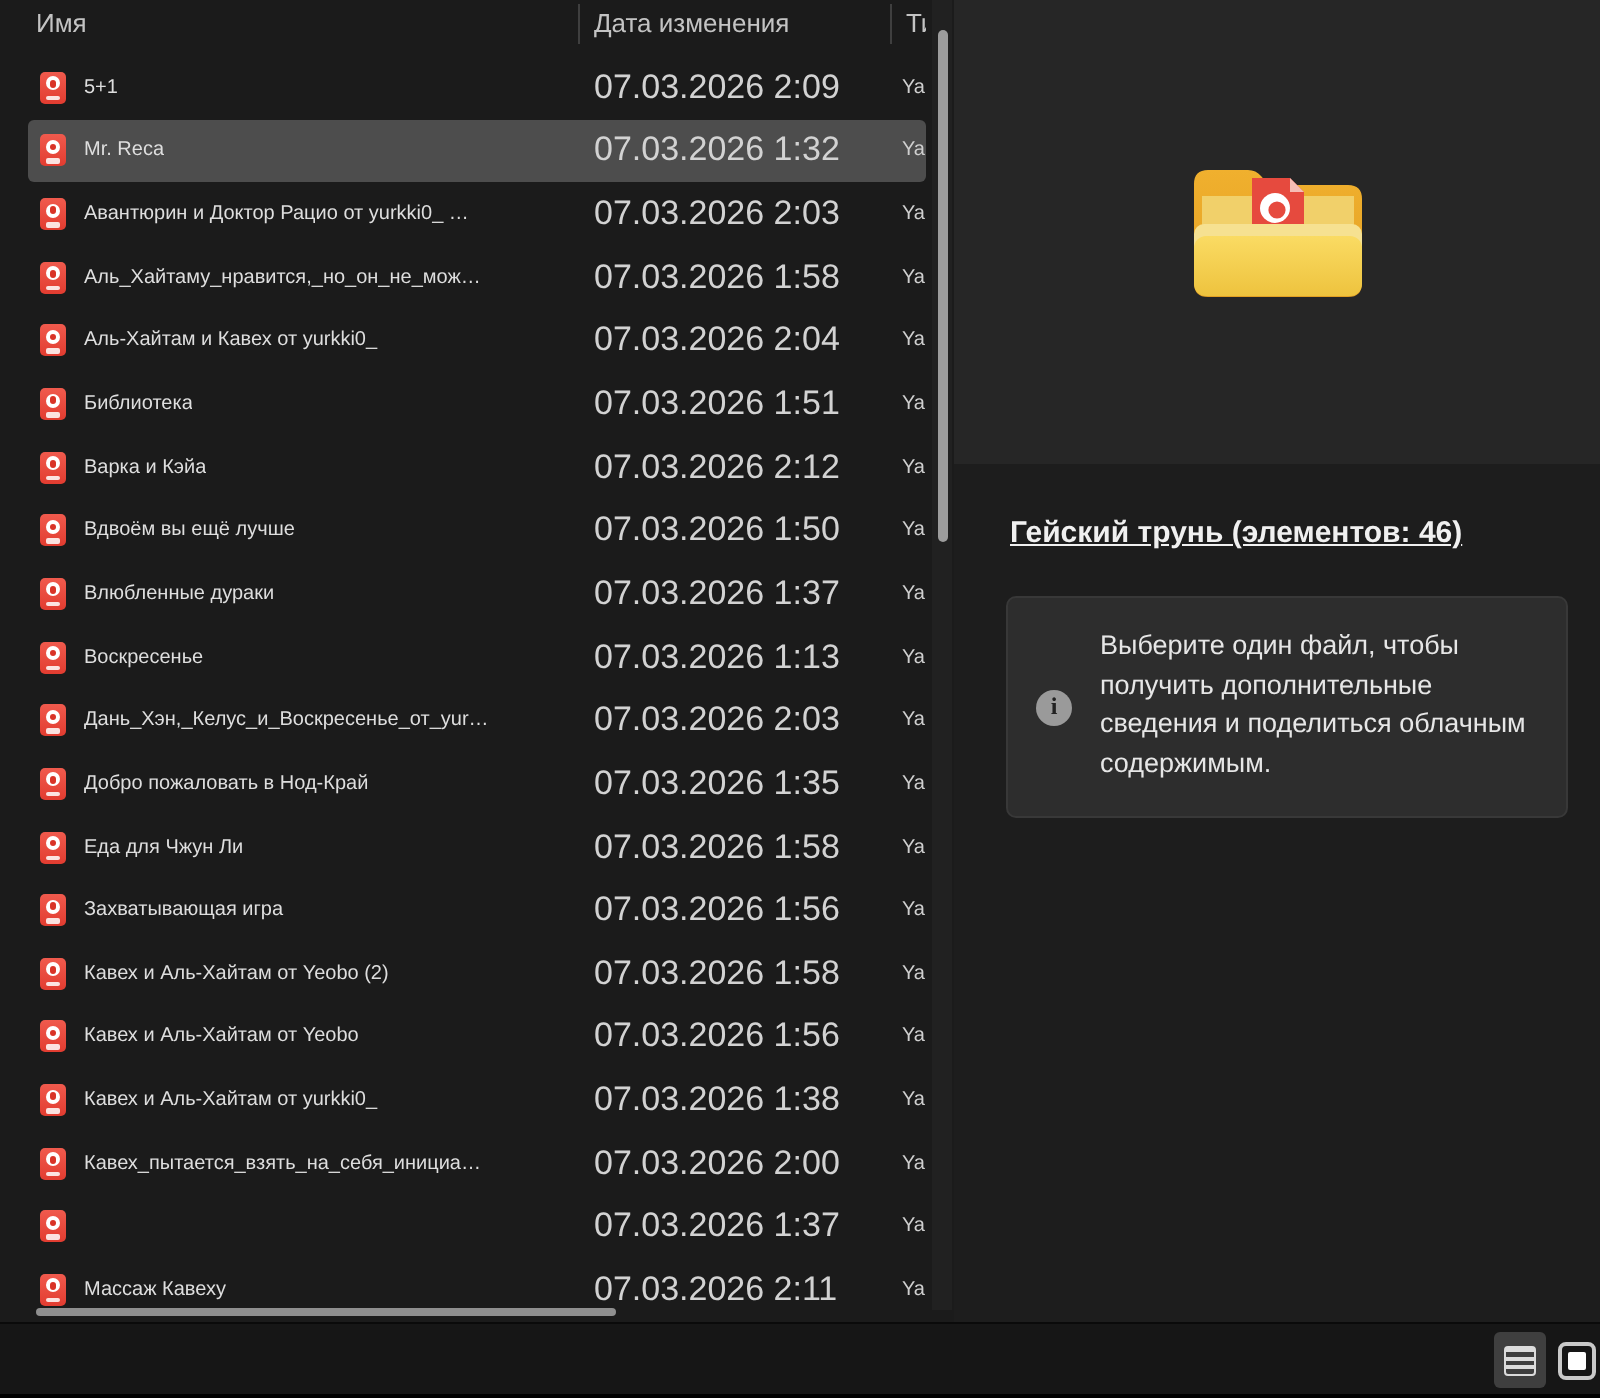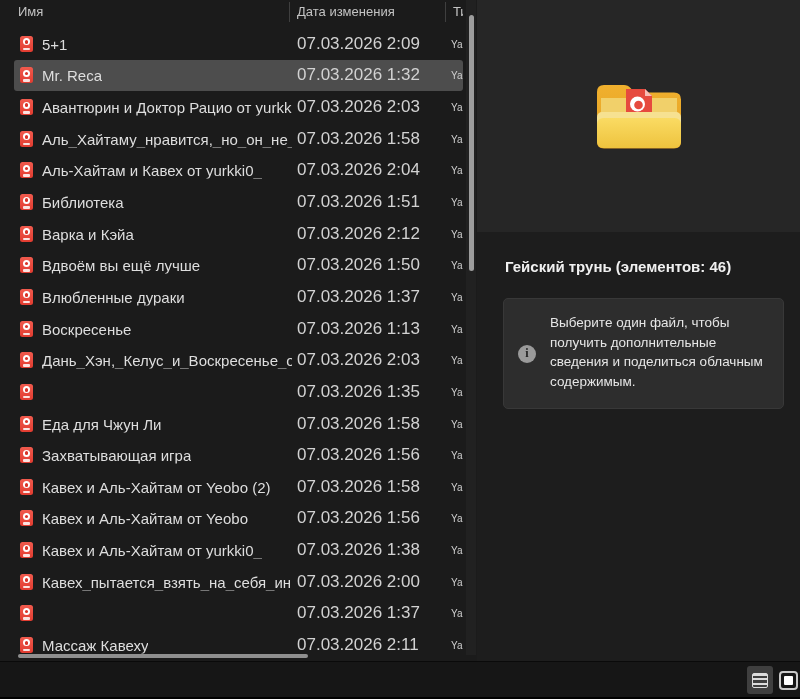--- a/index.html
+++ b/index.html
@@ -14,39 +14,39 @@
   .hdr-date { left:297px; }
   .hdr-type { left:453px; width:11px; overflow:hidden; }
   .hdr-sep { position:absolute; top:2px; width:1px; height:20px; background:#3f3f3f; }
   .sep-1 { left:289px; } .sep-2 { left:445px; }
   .sort-caret { position:absolute; left:146px; top:-9px; font-size:12px; color:#cfcfcf; }
 
   .rows { position:absolute; left:0; top:28px; width:463px; height:626px; overflow:hidden; }
   .row { position:relative; margin-left:14px; width:449px; height:31.65px; border-radius:3px; overflow:hidden; }
   .row.selected { background:#4d4d4d; }
   .row span, .row .file-icon { position:absolute; top:50%; transform:translateY(-50%); }
-  .cell-name { left:28px; font-size:15px; color:#dedede; white-space:nowrap; max-width:250px; overflow:hidden; }
+  .cell-name { left:28px; font-size:10px; color:#dedede; white-space:nowrap; max-width:250px; overflow:hidden; }
   .cell-date { left:283px; font-size:17px; color:#d2d2d2; white-space:nowrap; }
   .cell-type { left:437px; font-size:10px; color:#cfcfcf; white-space:nowrap; width:14px; overflow:hidden; }
 
   .file-icon { left:6px; width:13px; height:16px; background:linear-gradient(#f05a4d,#e23c30); border-radius:2.5px; }
   .file-icon::before { content:''; position:absolute; left:3px; top:2.5px; width:7px; height:7px; background:#fff; border-radius:50%; }
   .file-icon::after { content:''; position:absolute; left:4.8px; top:4.3px; width:3.6px; height:3.6px; background:#d93327; border-radius:50%; }
   .doc-label { position:absolute; left:3px; bottom:1.5px; width:7px; height:2.5px; background:rgba(255,255,255,.85); border-radius:1px; }
 
   
   .v-track { position:absolute; left:466px; top:0; width:10px; height:655px; background:#212121; }
   .v-thumb { position:absolute; left:469px; top:15px; width:5px; height:256px; background:#9d9d9d; border-radius:3px; }
   .h-thumb { position:absolute; left:18px; top:654px; width:290px; height:4px; background:#8f8f8f; border-radius:2px; }
 
   
   .details-pane { position:absolute; left:477px; top:0; width:323px; height:662px; background:#1d1d1d; }
   .preview { position:absolute; left:0; top:0; width:323px; height:232px; background:#262626; display:flex; align-items:center; justify-content:center; }
   .pane-lower { position:absolute; left:0; top:232px; width:323px; height:430px; background:#1d1d1d; }
-  .pane-title { position:absolute; left:28px; top:26px; font-size:15px; font-weight:700; color:#f0f0f0; white-space:nowrap; }
+  .pane-title { position:absolute; left:28px; top:26px; font-size:15px; font-weight:700; color:#f0f0f0; white-space:nowrap;text-decoration:underline; }
   .info-card { position:absolute; left:26px; top:66px; width:281px; height:111px; background:#2d2d2d; border:1px solid #383838; border-radius:5px; }
   .info-icon { position:absolute; left:14px; top:50%; transform:translateY(-50%); width:18px; height:18px; background:#9a9a9a; border-radius:50%;
                display:flex; align-items:center; justify-content:center; color:#222; font-size:12px; font-weight:700; font-family:"Liberation Serif", serif; }
   .info-text { position:absolute; left:46px; top:14px; width:218px; font-size:13.5px; line-height:19.5px; color:#e6e6e6; }
 
   
   .status-bar { position:absolute; left:0; top:661px; width:800px; height:36px; background:#161616; border-top:1px solid #0a0a0a; }
   .bottom-strip { position:absolute; left:0; top:697px; width:800px; height:2px; background:#000; }
   .btn-details { position:absolute; left:747px; top:4px; width:26px; height:28px; background:#3f3f3f; border-radius:3px;
                  display:flex; align-items:center; justify-content:center; }
@@ -169,20 +169,21 @@
           </div>
     <span class="cell-name">Дань_Хэн,_Келус_и_Воскресенье_от_yur…</span>
     <span class="cell-date">07.03.2026 2:03</span>
     <span class="cell-type">Ya</span>
   </div>
 
   <div class="row">
     <div class="file-icon">
             <i class="doc-label"></i>
           </div>
+    <span class="cell-name">Добро пожаловать в Нод-Край</span>
     <span class="cell-date">07.03.2026 1:35</span>
     <span class="cell-type">Ya</span>
   </div>
 
   <div class="row">
     <div class="file-icon">
             <i class="doc-label"></i>
           </div>
     <span class="cell-name">Еда для Чжун Ли</span>
     <span class="cell-date">07.03.2026 1:58</span>

